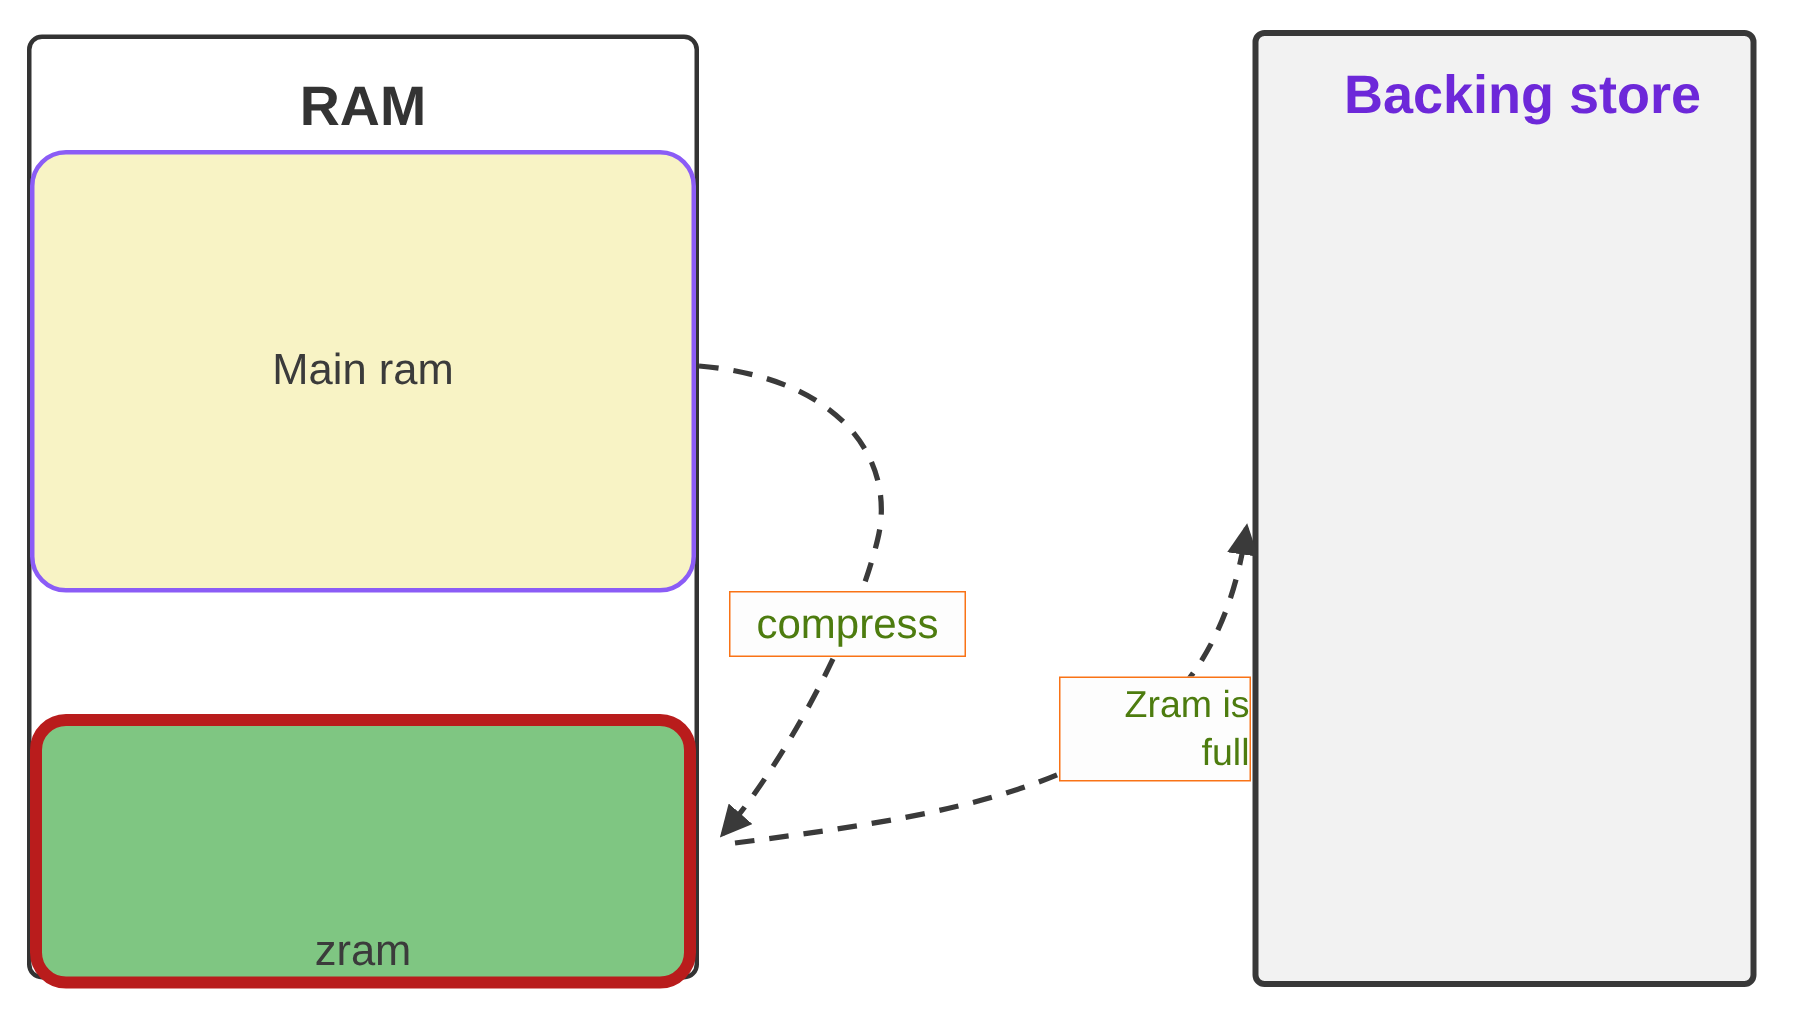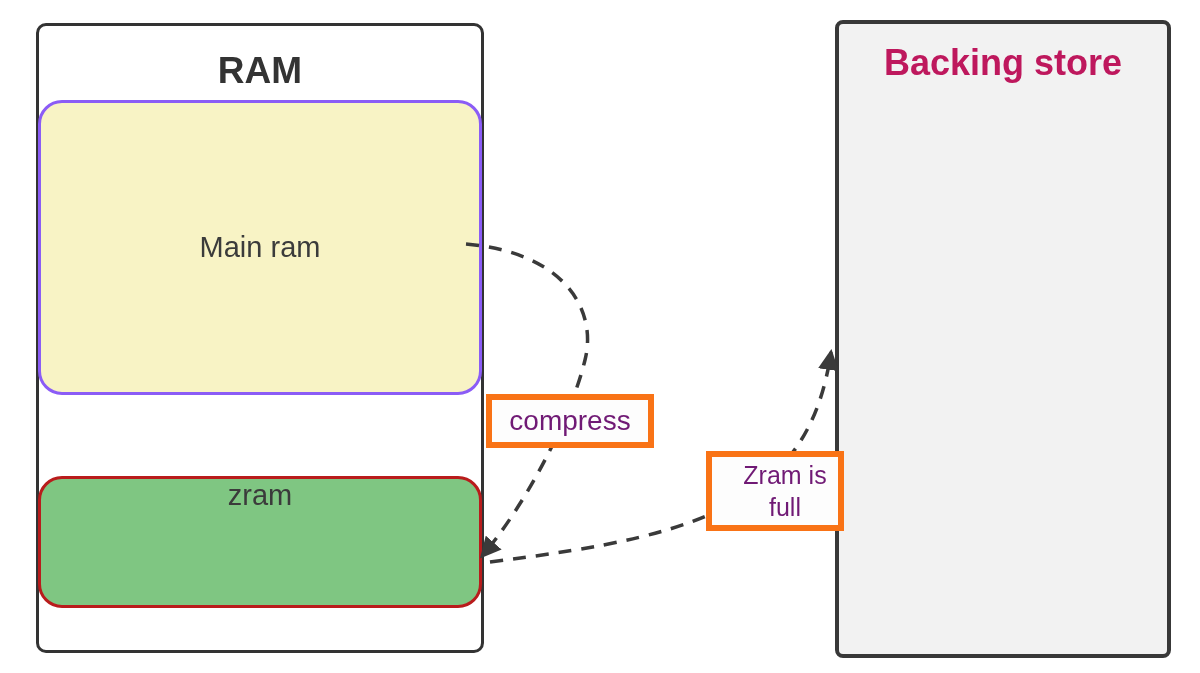--- a/index.html
+++ b/index.html
@@ -7,21 +7,21 @@
     position: relative;
     width: 1200px;
     height: 673px;
     background: #ffffff;
     font-family: "Liberation Sans", sans-serif;
     overflow: hidden;
   }
   
   .ram-container {
     position: absolute;
-    left: 36px; top: 23px;
+    left: 18px; top: 23px;
     width: 448px; height: 630px;
     box-sizing: border-box;
     border: 3px solid #2f2f2f;
     border-radius: 10px;
     background: #ffffff;
   }
   .ram-title {
     position: absolute;
     left: 0; top: 24px;
     width: 100%;
@@ -37,67 +37,67 @@
     box-sizing: border-box;
     border: 3px solid #8b5cf6;
     border-radius: 24px;
     display: flex;
     align-items: center;
     justify-content: center;
   }
   .zram-box {
     position: absolute;
     left: -1px; top: 450px;
-    width: 444px; height: 132px;
+    width: 444px; height: 183px;
     box-sizing: border-box;
-    border: 3px solid #b91c1c;
+    border: 8px solid #b91c1c;
     border-radius: 24px;
     display: flex;
-    align-items: flex-start;
+    align-items: flex-end;
     justify-content: center;
   }
   .inner-label {
     font-size: 29px;
     color: #3b3b3b;
   }
   
   .backing-store {
     position: absolute;
     left: 835px; top: 20px;
     width: 336px; height: 638px;
     box-sizing: border-box;
     border: 4px solid #383838;
     border-radius: 8px;
     background: #f2f2f2;
   }
   .backing-title {
     position: absolute;
-    left: 0; top: 18px;
+    left: 12px; top: 18px;
     width: 100%;
     text-align: center;
     font-size: 36px;
     font-weight: bold;
-    color: #be185d;
+    color: #6d28d9;
   }
   
   .arrow-layer {
     position: absolute;
     left: 0; top: 0;
     width: 1200px; height: 673px;
     pointer-events: none;
     z-index: 5;
   }
   
   .edge-label {
     position: absolute;
     z-index: 6;
     background: #fdfdfd;
-    border: 6px solid #f97316;
-    color: #701a75;
-    text-align: center;
+    border: 1px solid #f97316;
+    color: #4d7c0f;
+    text-align: right;
     display: flex;
     align-items: center;
     justify-content: center;
   }
   .compress-label {
     left: 486px; top: 394px;
     width: 156px; height: 42px;
     font-size: 28px;
   }
   .zram-full-label {

